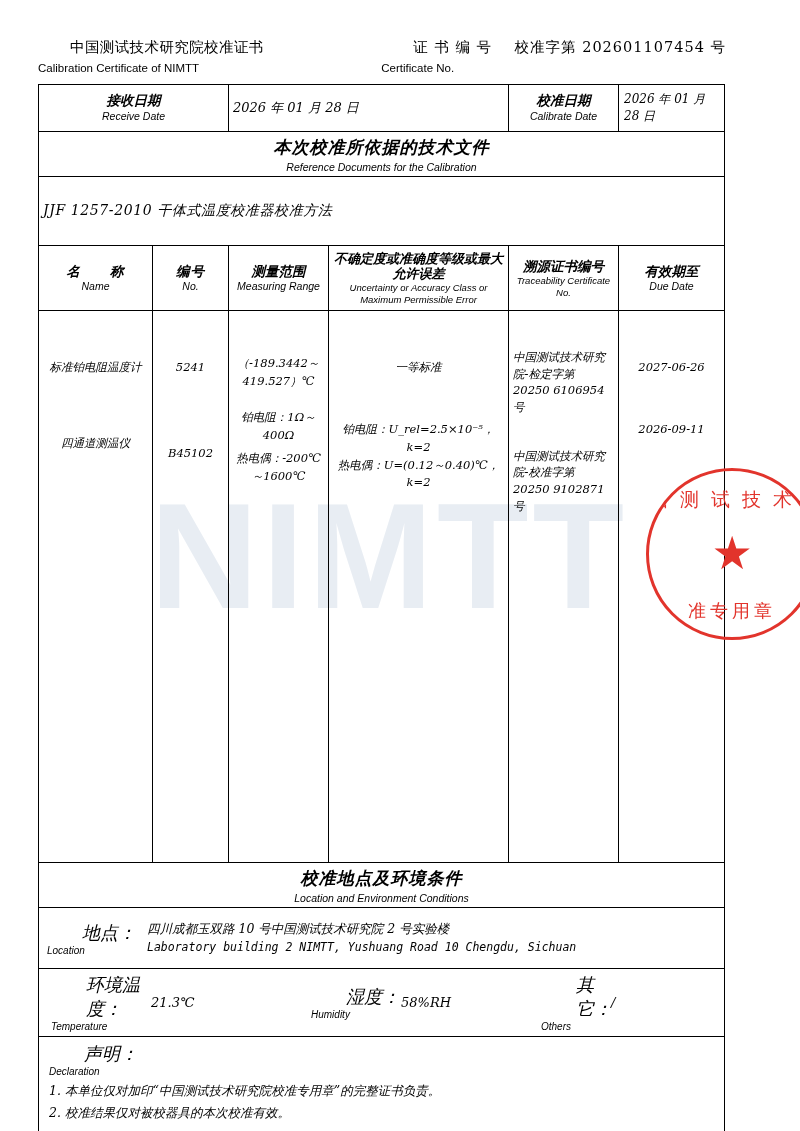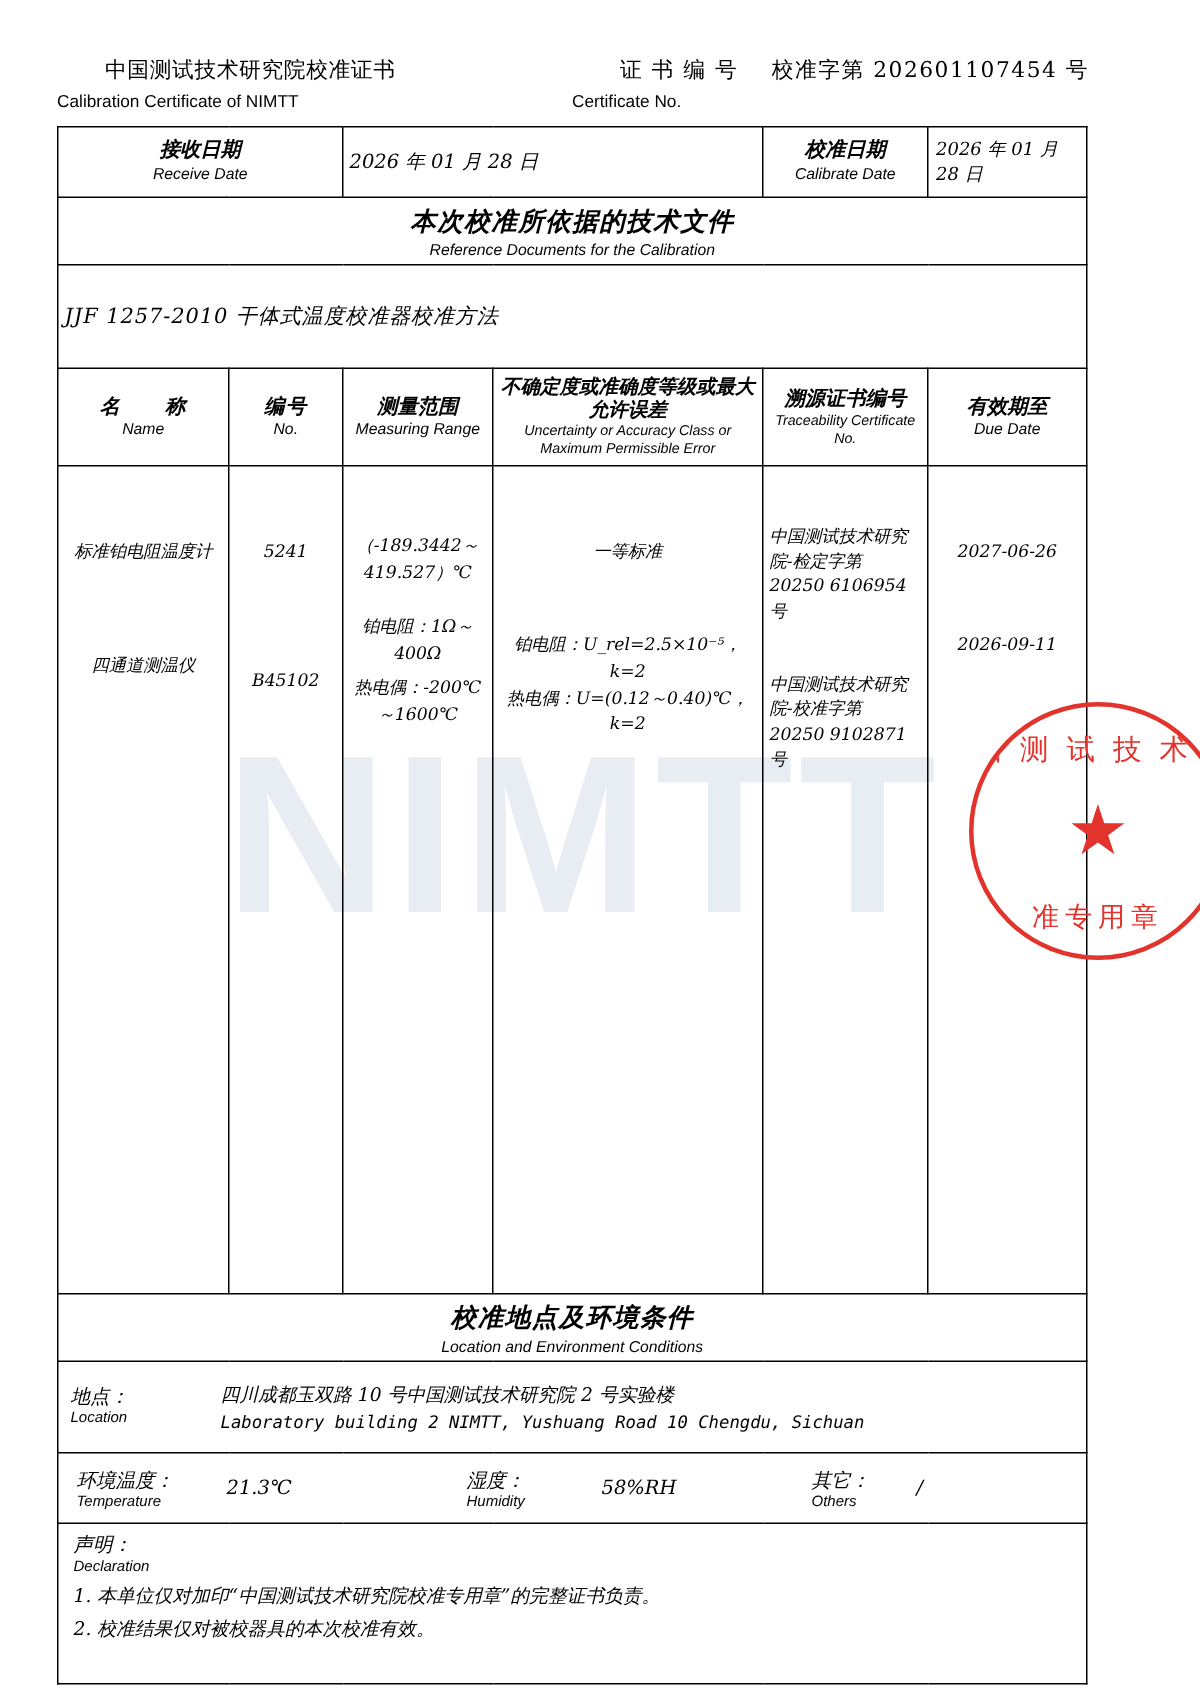--- a/index.html
+++ b/index.html
@@ -115,21 +115,22 @@
     font-family: "DejaVu Serif", "Liberation Serif", serif;
     font-size: 11.5px;
     text-align: center;
     line-height: 1.55;
   }
   .cell-body.left { text-align: left; }
   .cell-top { vertical-align: top !important; }
 
   .loc-label-cn {
     font-family: "DejaVu Serif", "Liberation Serif", serif;
-    font-size: 13px;
+    font-size: 18px;
+    margin-left: 35px;
   }
   .loc-label-en {
     font-family: "Liberation Sans", sans-serif;
     font-size: 10px;
   }
 
   .decl-list {
     font-family: "DejaVu Serif", "Liberation Serif", serif;
     font-size: 12.5px;
     line-height: 1.75;

